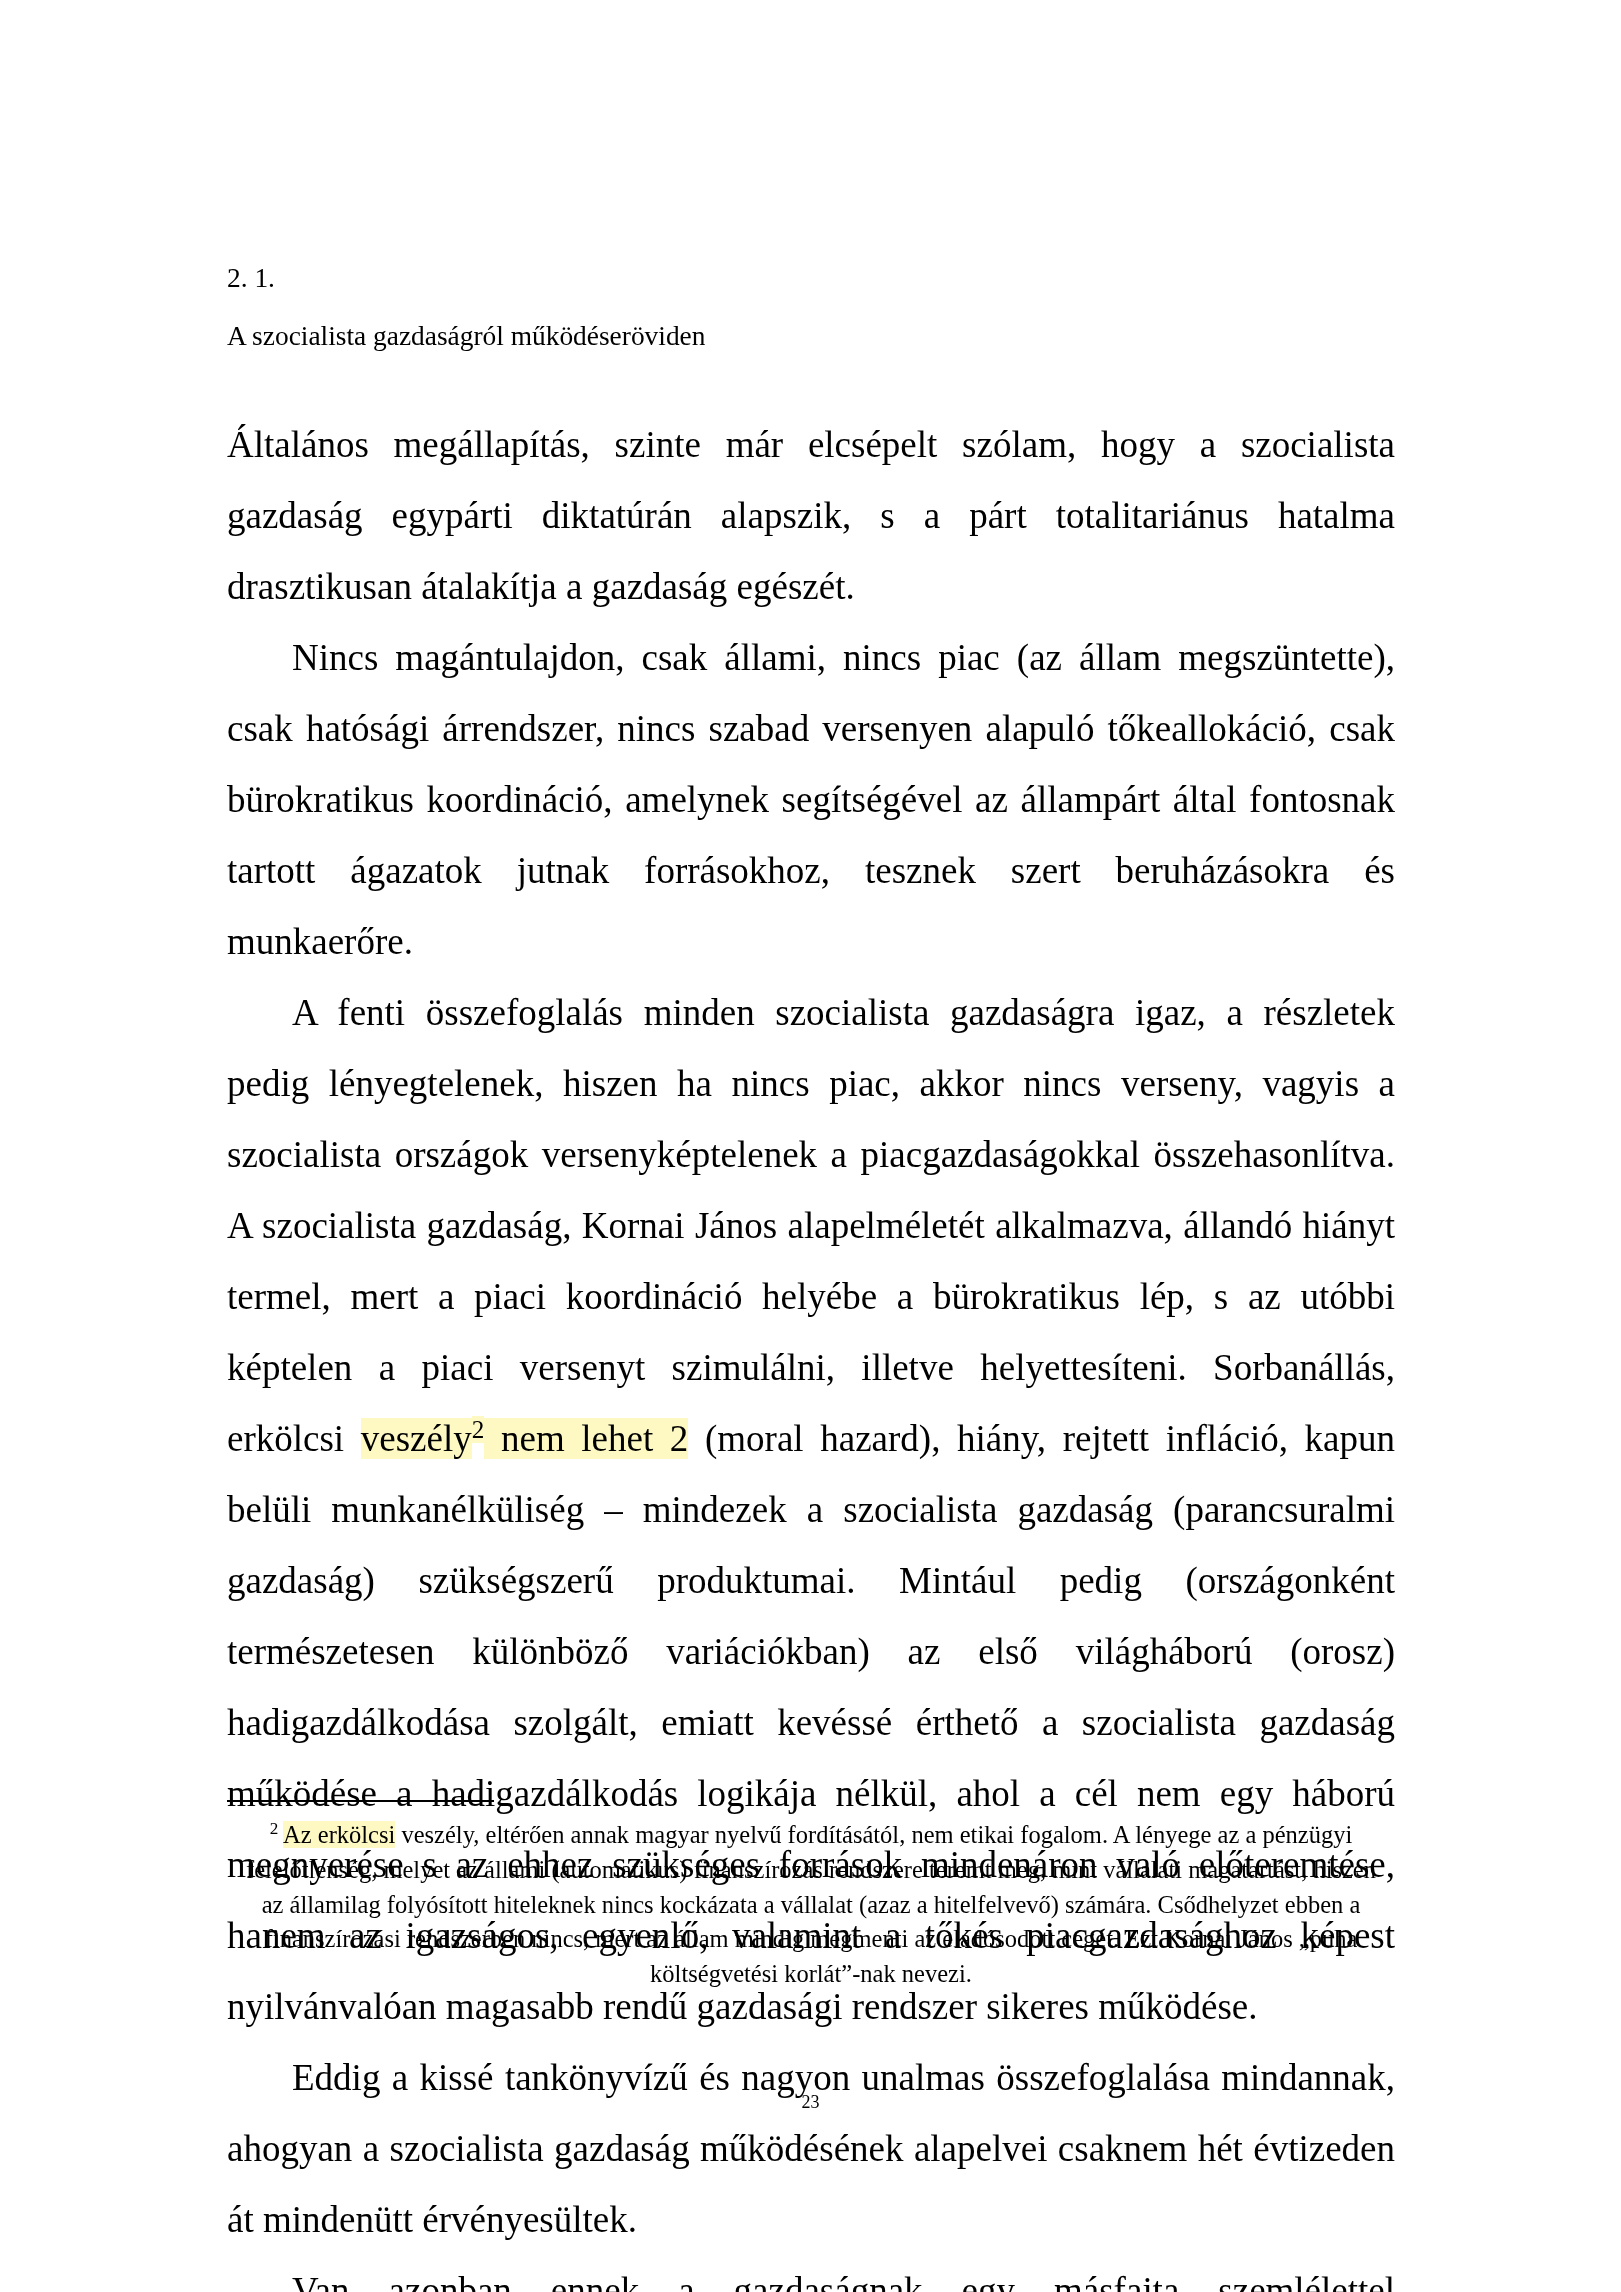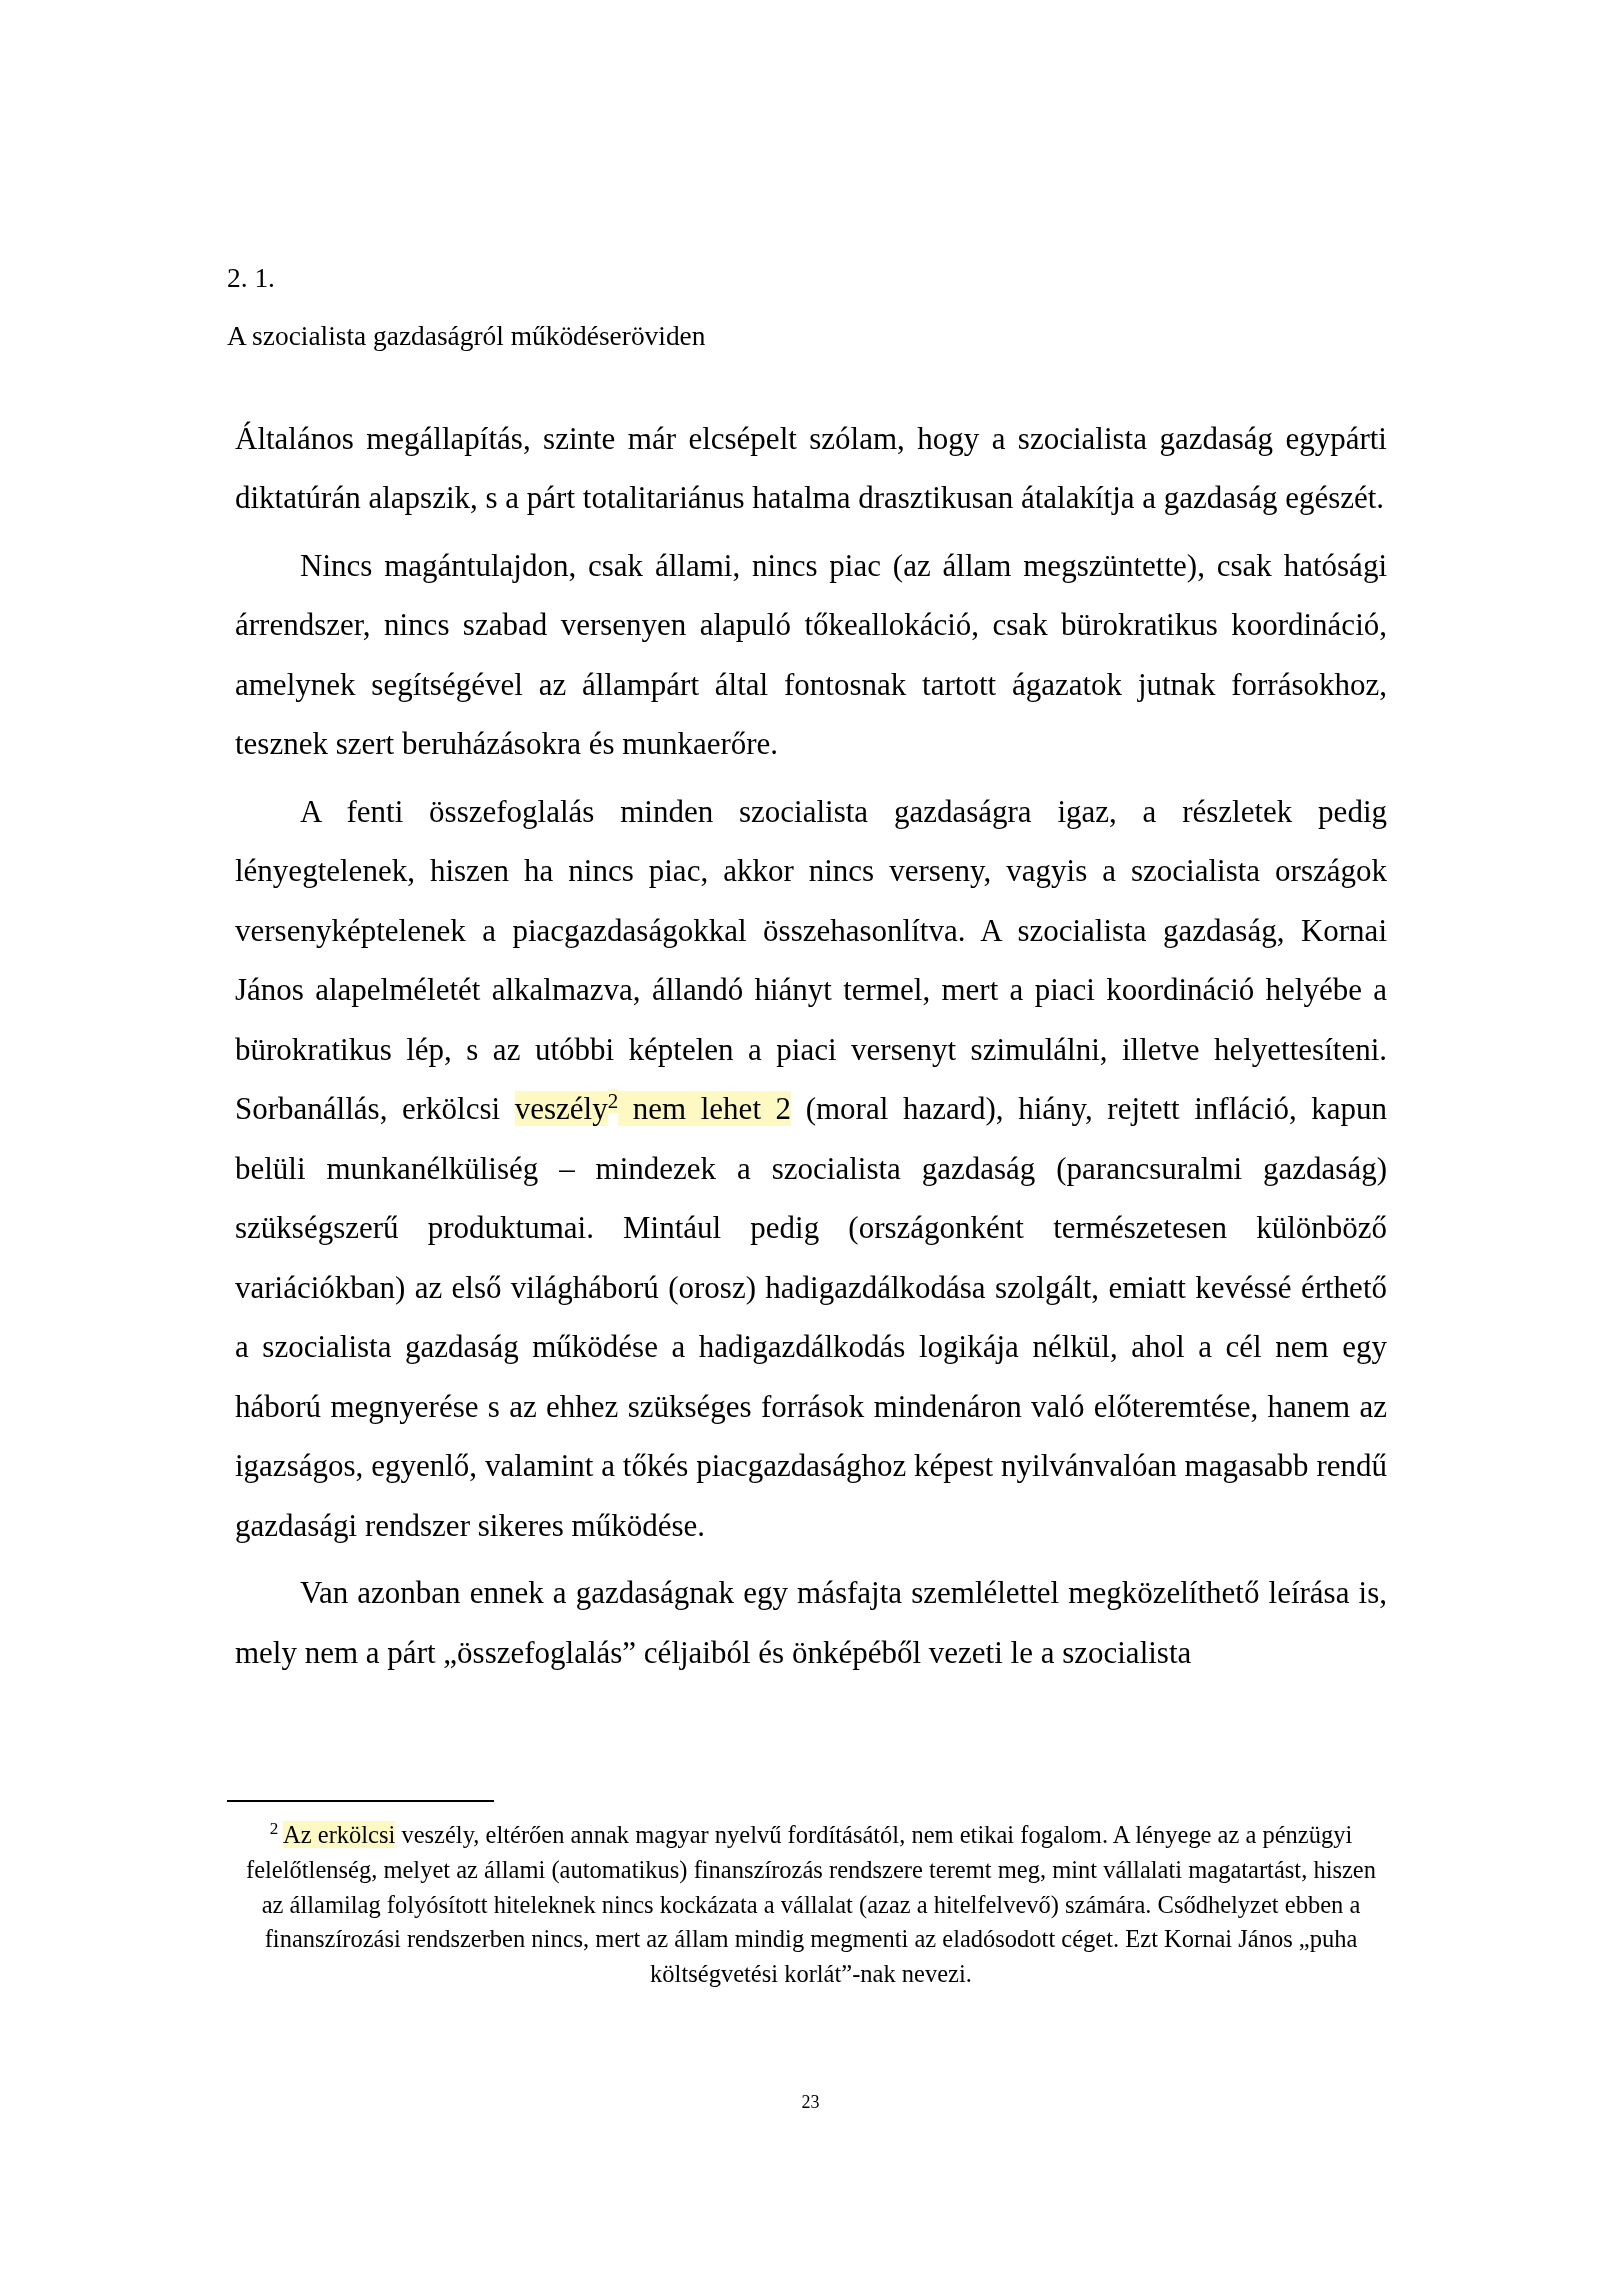--- a/index.html
+++ b/index.html
@@ -28,24 +28,24 @@
     line-height: 1.55;
     margin: 0 0 0 0;
   }
   .heading-line.second {
     margin-top: 15.7px;
   }
   .body-block {
     margin-top: 51px;
   }
   p.para {
-    font-size: 31px;
+    font-size: 37px;
     line-height: 1.92;
     text-align: justify;
-    margin: 8px;
+    margin: 0;
     text-indent: 0;
   }
   p.para.indent {
     text-indent: 65px;
   }
   .hl {
     background: #fef9c3;
   }
   sup {
     font-size: 0.68em;
@@ -88,20 +88,21 @@
 <div class="page">
 
   <div class="content">
     <div class="heading-line">2. 1.</div>
     <div class="heading-line second">A szocialista gazdaságról működéseröviden</div>
 
     <div class="body-block">
       <p class="para"><span>Általános megállapítás, szinte már elcsépelt szólam, hogy a szocialista gazdaság egypárti diktatúrán alapszik, s a párt totalitariánus hatalma drasztikusan átalakítja a gazdaság egészét.</span></p>
       <p class="para indent"><span>Nincs magántulajdon, csak állami, nincs piac (az állam megszüntette), csak hatósági árrendszer, nincs szabad versenyen alapuló tőkeallokáció, csak bürokratikus koordináció, amelynek segítségével az állampárt által fontosnak tartott ágazatok jutnak forrásokhoz, tesznek szert beruházásokra és munkaerőre.</span></p>
       <p class="para indent"><span>A fenti összefoglalás minden szocialista gazdaságra igaz, a részletek pedig lényegtelenek, hiszen ha nincs piac, akkor nincs verseny, vagyis a szocialista országok versenyképtelenek a piacgazdaságokkal összehasonlítva. A szocialista gazdaság, Kornai János alapelméletét alkalmazva, állandó hiányt termel, mert a piaci koordináció helyébe a bürokratikus lép, s az utóbbi képtelen a piaci versenyt szimulálni, illetve helyettesíteni. Sorbanállás, erkölcsi </span><span class="hl">veszély</span><sup class="hl">2</sup><span class="hl"> nem lehet 2</span><span> (moral hazard), hiány, rejtett infláció, kapun belüli munkanélküliség – mindezek a szocialista gazdaság (parancsuralmi gazdaság) szükségszerű produktumai. Mintául pedig (országonként természetesen különböző variációkban) az első világháború (orosz) hadigazdálkodása szolgált, emiatt kevéssé érthető a szocialista gazdaság működése a hadigazdálkodás logikája nélkül, ahol a cél nem egy háború megnyerése s az ehhez szükséges források mindenáron való előteremtése, hanem az igazságos, egyenlő, valamint a tőkés piacgazdasághoz képest nyilvánvalóan magasabb rendű gazdasági rendszer sikeres működése.</span></p>
+      <p class="para indent"><span>Eddig a kissé tankönyvízű és nagyon unalmas összefoglalása mindannak, ahogyan a szocialista gazdaság működésének alapelvei csaknem hét évtizeden át mindenütt érvényesültek.</span></p>
       <p class="para indent"><span>Van azonban ennek a gazdaságnak egy másfajta szemlélettel megközelíthető leírása is, mely nem a párt „összefoglalás” céljaiból és önképéből vezeti le a szocialista</span></p>
     </div>
   </div>
 
   <div class="footnote-area">
     <div class="footnote-rule"></div>
     <p class="footnote-text"><sup>2</sup> <span class="hl">Az erkölcsi</span><span> veszély, eltérően annak magyar nyelvű fordításától, nem etikai fogalom. A lényege az a pénzügyi felelőtlenség, melyet az állami (automatikus) finanszírozás rendszere teremt  meg, mint vállalati magatartást, hiszen az államilag folyósított hiteleknek nincs kockázata a vállalat (azaz a hitelfelvevő) számára. Csődhelyzet ebben a finanszírozási rendszerben nincs, mert az állam mindig megmenti az eladósodott céget. Ezt Kornai János „puha költségvetési korlát”-nak nevezi.</span></p>
   </div>
 
   <div class="page-number">23</div>

